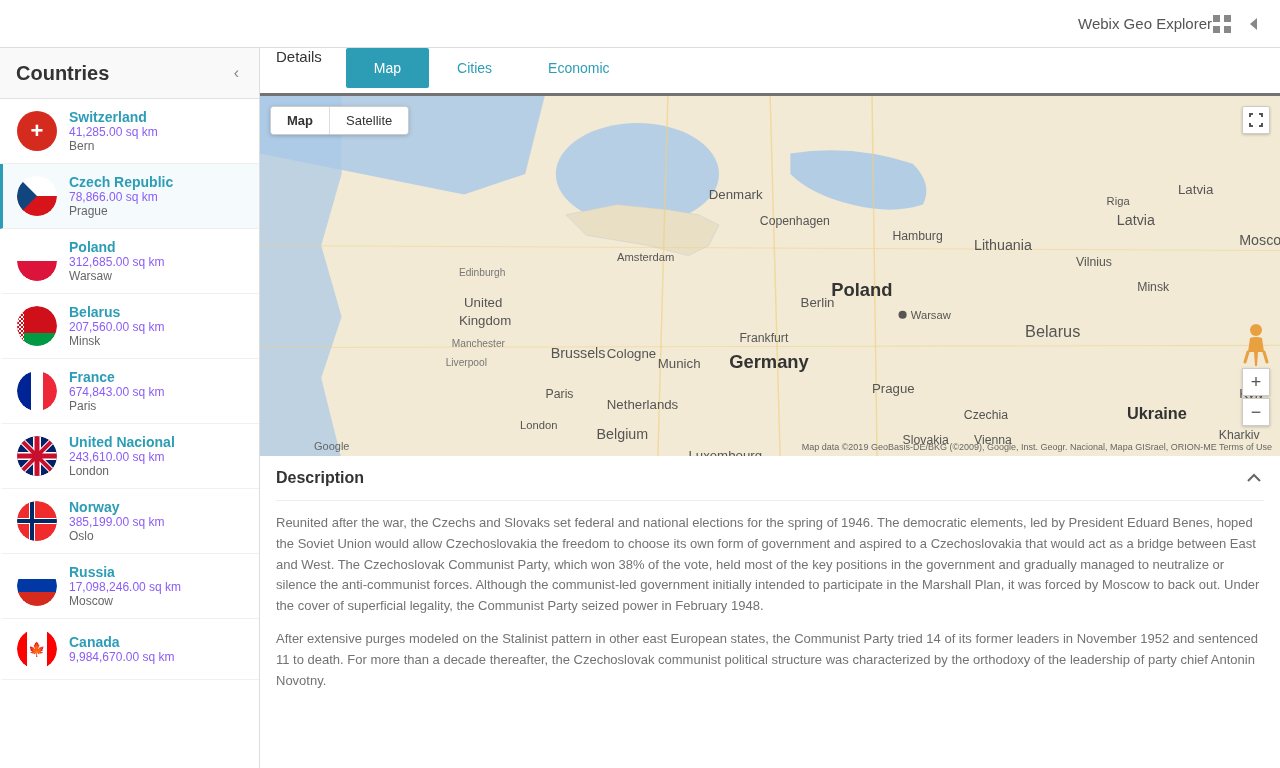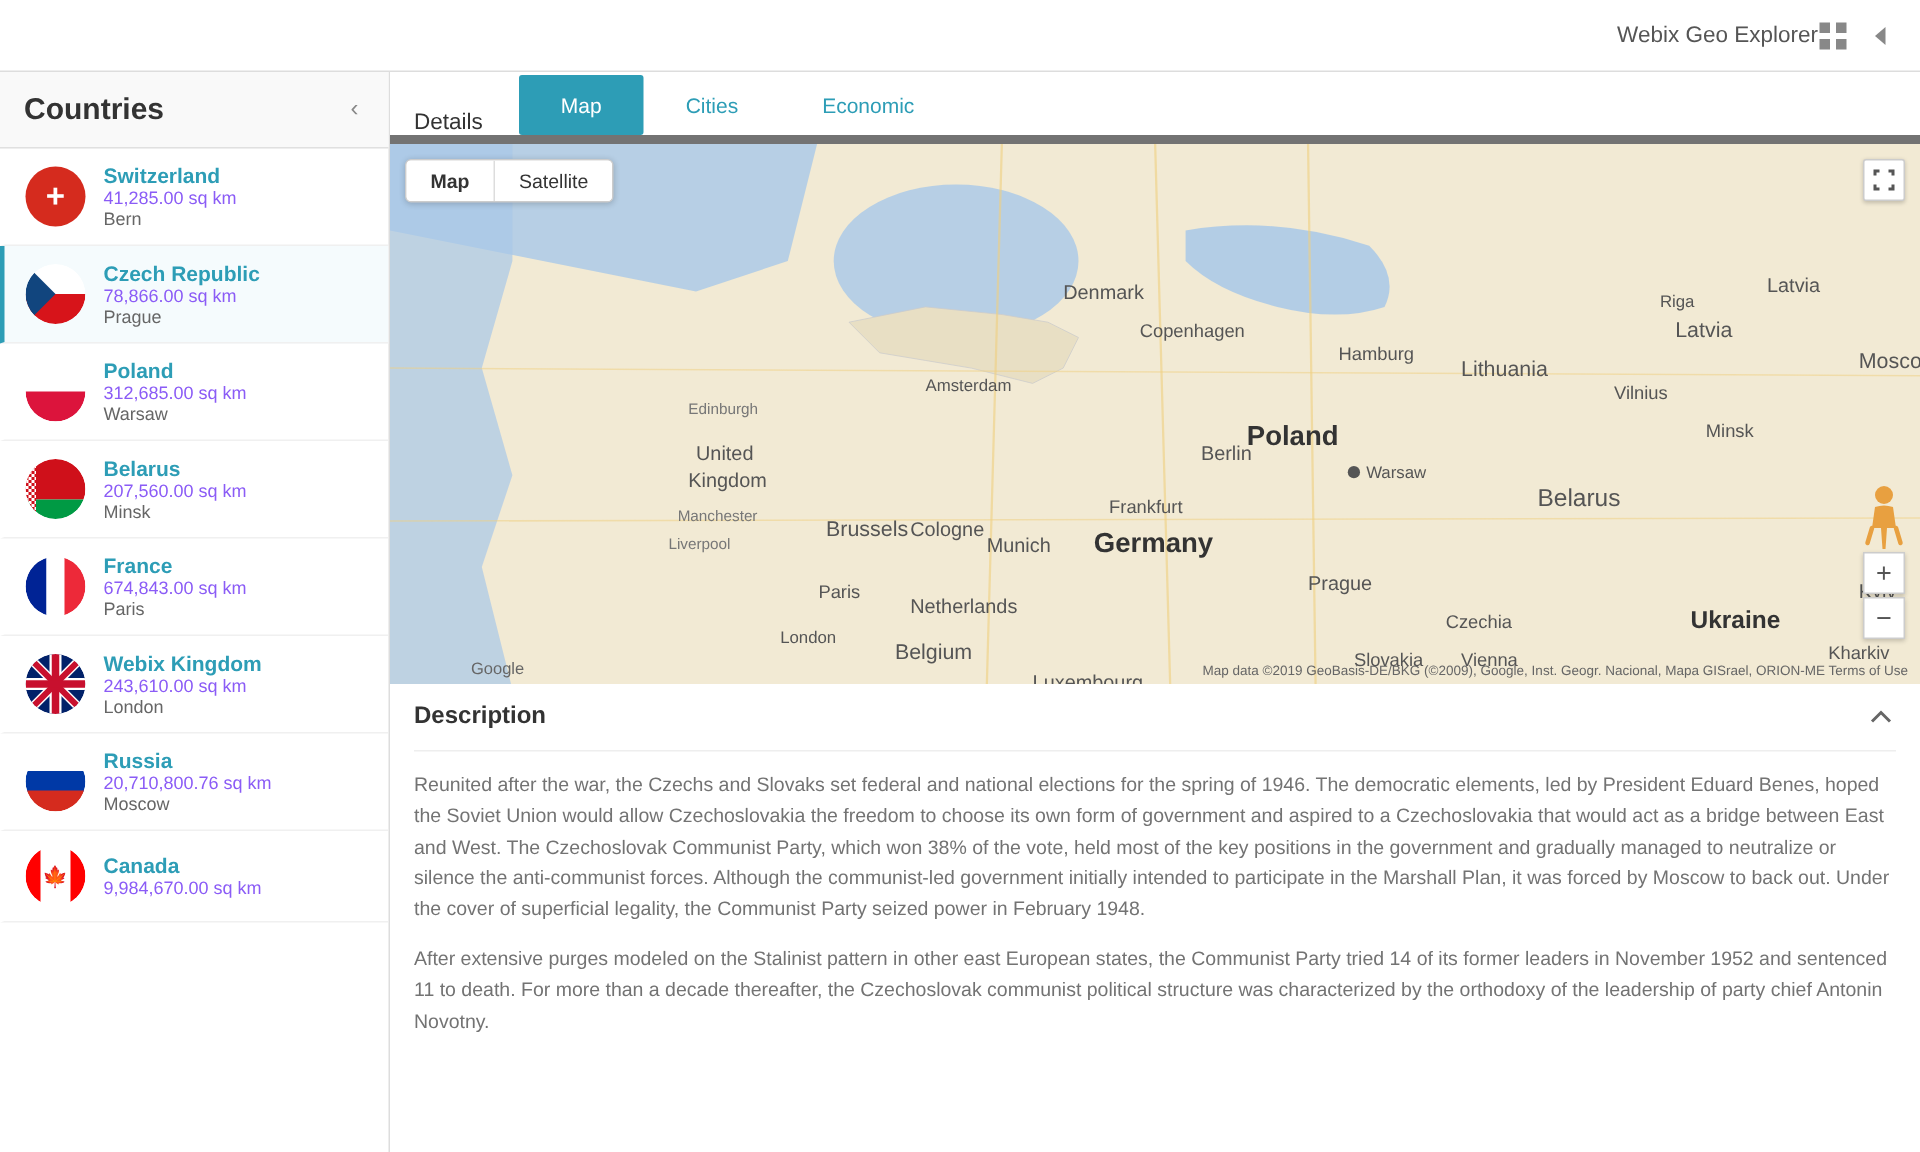--- a/index.html
+++ b/index.html
@@ -57,22 +57,22 @@
     .country-name { font-size: 14px; color: #2d9db6; font-weight: bold; }
     .country-area { font-size: 12px; color: #8b5cf6; }
     .country-capital { font-size: 12px; color: #666; }
 
     
     .content { flex: 1; display: flex; flex-direction: column; overflow: hidden; }
 
     
     .tab-bar {
       display: flex;
-      align-items: flex-end;
-      border-bottom: 6px solid #737373;
+      align-items: flex-start;
+      border-bottom: 3px solid #737373;
       background: #fff;
       height: 48px;
       padding: 0 16px;
       gap: 0;
     }
     .tab-bar-label { font-size: 15px; color: #333; margin-right: 24px; }
     .tab-btn {
       padding: 12px 28px;
       cursor: pointer;
       font-size: 14px;
@@ -321,39 +321,58 @@
                 <line x1="40" y1="0" x2="0" y2="40" stroke="#fff" stroke-width="6"></line>
                 <line x1="20" y1="0" x2="20" y2="40" stroke="#fff" stroke-width="8"></line>
                 <line x1="0" y1="20" x2="40" y2="20" stroke="#fff" stroke-width="8"></line>
                 <line x1="0" y1="0" x2="40" y2="40" stroke="#c8102e" stroke-width="4"></line>
                 <line x1="40" y1="0" x2="0" y2="40" stroke="#c8102e" stroke-width="4"></line>
                 <line x1="20" y1="0" x2="20" y2="40" stroke="#c8102e" stroke-width="5"></line>
                 <line x1="0" y1="20" x2="40" y2="20" stroke="#c8102e" stroke-width="5"></line>
               </g>
             </svg></div>
           <div class="country-info">
-            <span class="country-name">Webix Kingdom</span>
+            <span class="country-name">United Nacional</span>
             <span class="country-area">243,610.00 sq km</span>
             <span class="country-capital">London</span>
+          </div>
+        </div>
+        <div class="country-item">
+          <div style="width: 40px; height: 40px; border-radius: 50%; overflow: hidden; flex-shrink: 0;"><svg width="40" height="40" viewBox="0 0 40 40">
+              <clipPath id="c6">
+                <circle cx="20" cy="20" r="20"></circle>
+              </clipPath>
+              <g clip-path="url(#c6)">
+                <rect width="40" height="40" fill="#ef2b2d"></rect>
+                <rect x="12" width="6" height="40" fill="#fff"></rect>
+                <rect y="17" width="40" height="6" fill="#fff"></rect>
+                <rect x="13" width="4" height="40" fill="#002868"></rect>
+                <rect y="18" width="40" height="4" fill="#002868"></rect>
+              </g>
+            </svg></div>
+          <div class="country-info">
+            <span class="country-name">Norway</span>
+            <span class="country-area">385,199.00 sq km</span>
+            <span class="country-capital">Oslo</span>
           </div>
         </div>
         <div class="country-item">
           <div style="width: 40px; height: 40px; border-radius: 50%; overflow: hidden; flex-shrink: 0;"><svg width="40" height="40" viewBox="0 0 40 40">
               <clipPath id="c7">
                 <circle cx="20" cy="20" r="20"></circle>
               </clipPath>
               <g clip-path="url(#c7)">
                 <rect width="40" height="14" fill="#fff"></rect>
                 <rect y="13" width="40" height="14" fill="#0039a6"></rect>
                 <rect y="26" width="40" height="14" fill="#d52b1e"></rect>
               </g>
             </svg></div>
           <div class="country-info">
             <span class="country-name">Russia</span>
-            <span class="country-area">20,710,800.76 sq km</span>
+            <span class="country-area">17,098,246.00 sq km</span>
             <span class="country-capital">Moscow</span>
           </div>
         </div>
         <div class="country-item">
           <div style="width: 40px; height: 40px; border-radius: 50%; overflow: hidden; flex-shrink: 0;"><svg width="40" height="40" viewBox="0 0 40 40">
               <clipPath id="c8">
                 <circle cx="20" cy="20" r="20"></circle>
               </clipPath>
               <g clip-path="url(#c8)">
                 <rect width="40" height="40" fill="#fff"></rect>

